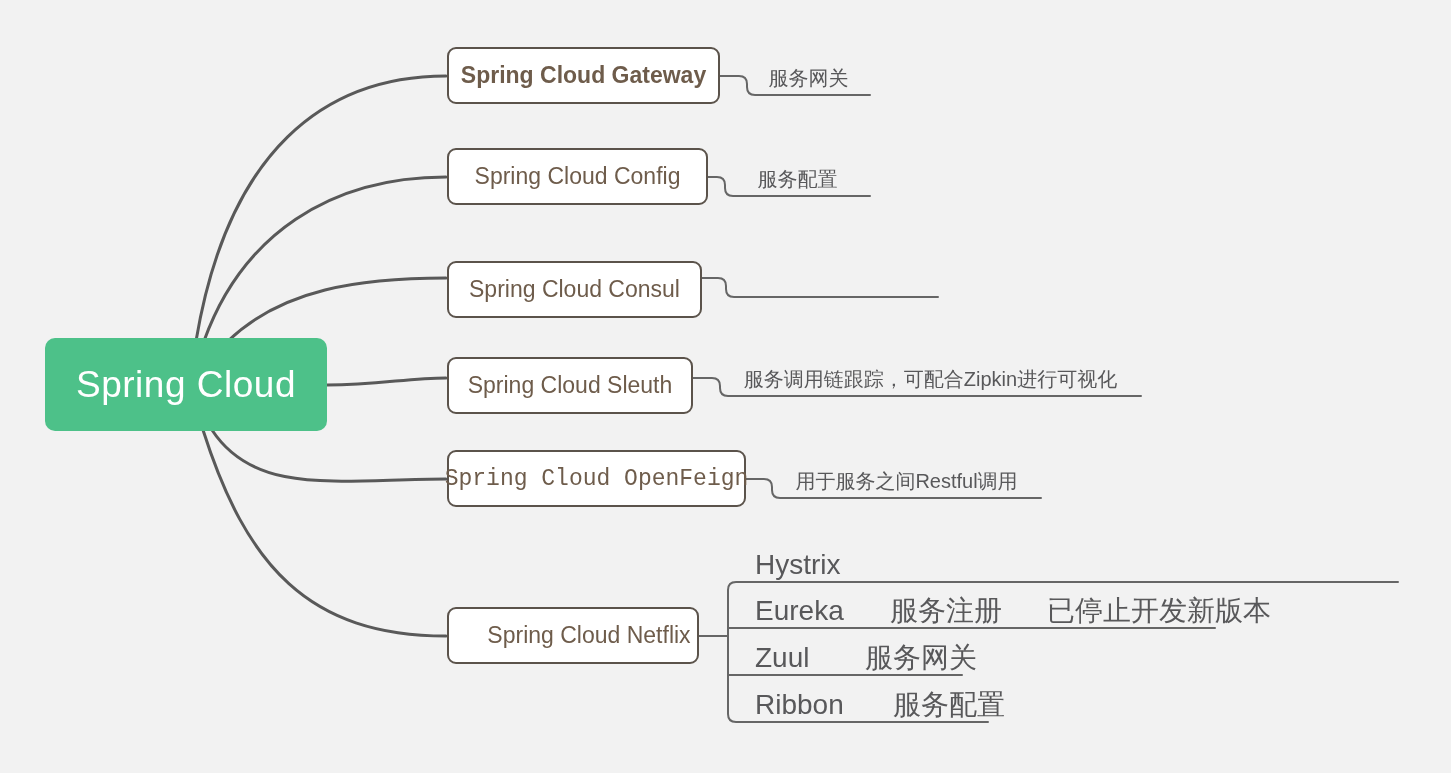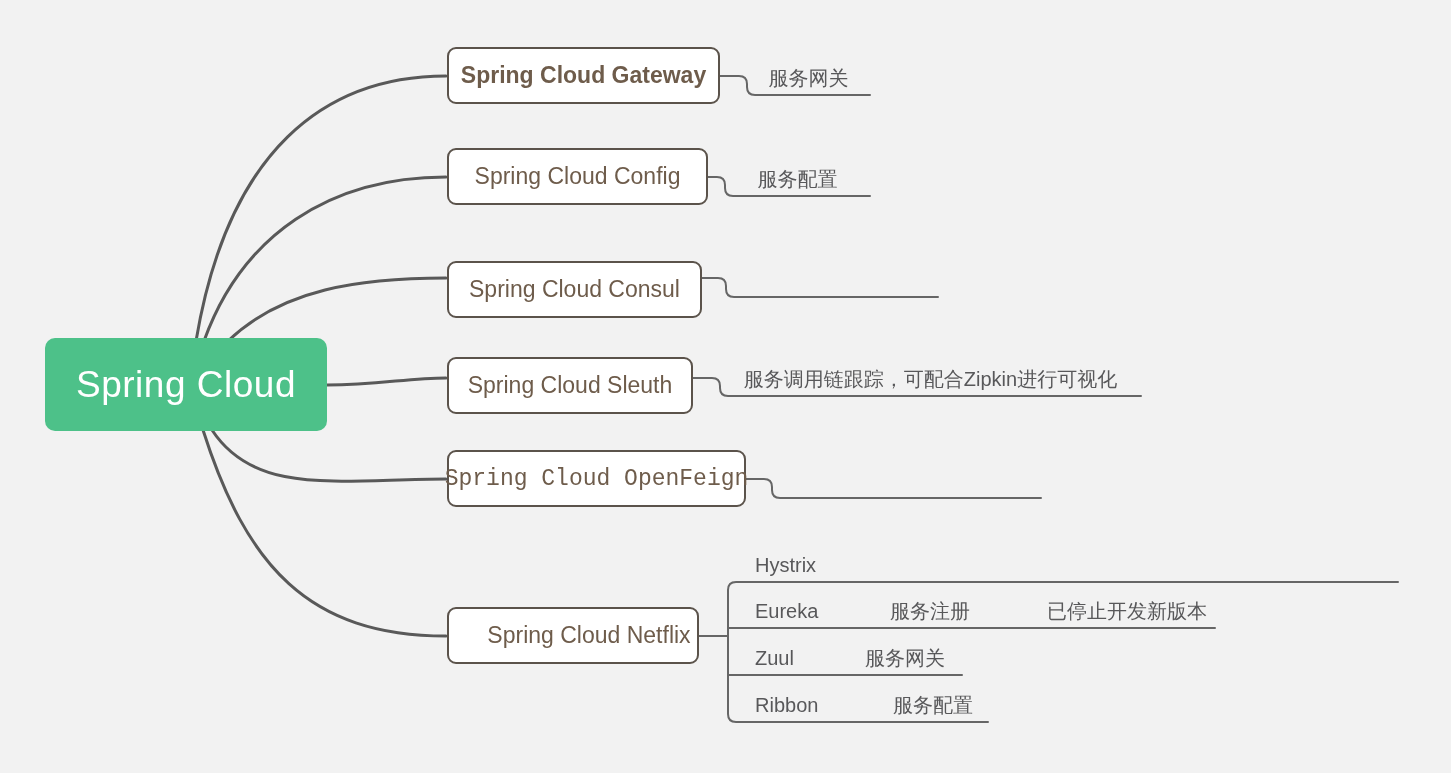--- a/index.html
+++ b/index.html
@@ -49,21 +49,21 @@
     color: var(--leaf-text, #58585a);
     font-size: 20px;
     text-align: center;
     white-space: nowrap;
   }
   .sub-label {
     position: absolute;
     height: 34px;
     line-height: 34px;
     color: var(--leaf-text, #58585a);
-    font-size: 20px;
+    font-size: 28px;
     white-space: nowrap;
   }
 </style>
 </head>
 <body>
 
 <div class="canvas">
 
   <svg class="connectors" width="1451" height="773" viewBox="0 0 1451 773" fill="none">
 
@@ -96,20 +96,21 @@
   <div class="node branch-box" style="left:447px; top:47px;  width:273px; height:57px;font-weight:bold;">Spring Cloud Gateway</div>
   <div class="node branch-box" style="left:447px; top:148px; width:261px; height:57px;">Spring Cloud Config</div>
   <div class="node branch-box" style="left:447px; top:249px; width:255px; height:57px;margin-top:12px;">Spring Cloud Consul</div>
   <div class="node branch-box" style="left:447px; top:349px; width:246px; height:57px;margin-top:8px;">Spring Cloud Sleuth</div>
   <div class="node branch-box" style="left:447px; top:450px; width:299px; height:57px;font-family:Liberation Mono, monospace;">Spring Cloud OpenFeign</div>
   <div class="node branch-box" style="left:447px; top:607px; width:252px; height:57px;padding-left:32px;">Spring Cloud Netflix</div>
 
   <div class="leaf-label" style="left:747px; top:61px;  width:123px;">服务网关</div>
   <div class="leaf-label" style="left:725px; top:162px; width:145px;">服务配置</div>
   <div class="leaf-label" style="left:720px; top:362px; width:421px;">服务调用链跟踪，可配合Zipkin进行可视化</div>
+  <div class="leaf-label" style="left:772px; top:464px; width:269px;">用于服务之间Restful调用</div>
 
   <div class="sub-label" style="left:755px; top:548px;">Hystrix</div>
 
   <div class="sub-label" style="left:755px; top:594px;">Eureka</div>
   <div class="sub-label" style="left:890px; top:594px;">服务注册</div>
   <div class="sub-label" style="left:1038px; top:594px;margin-left:9px;">已停止开发新版本</div>
 
   <div class="sub-label" style="left:755px; top:641px;">Zuul</div>
   <div class="sub-label" style="left:865px; top:641px;">服务网关</div>
 

